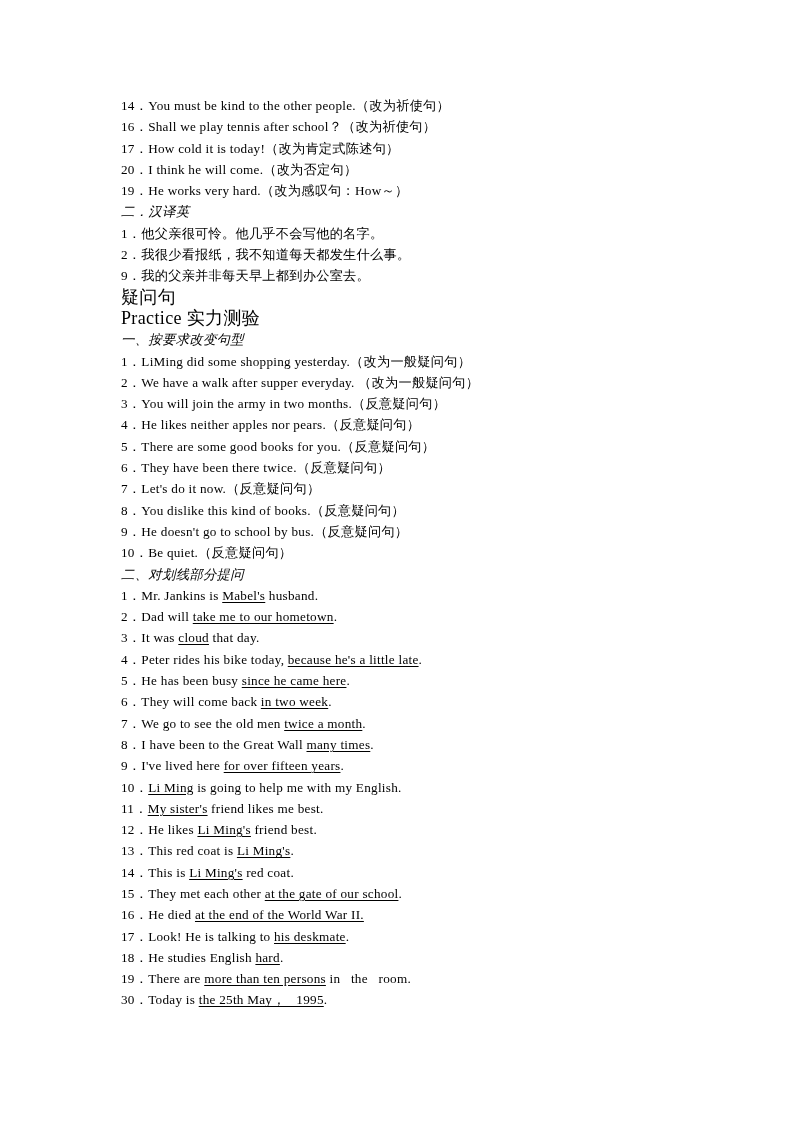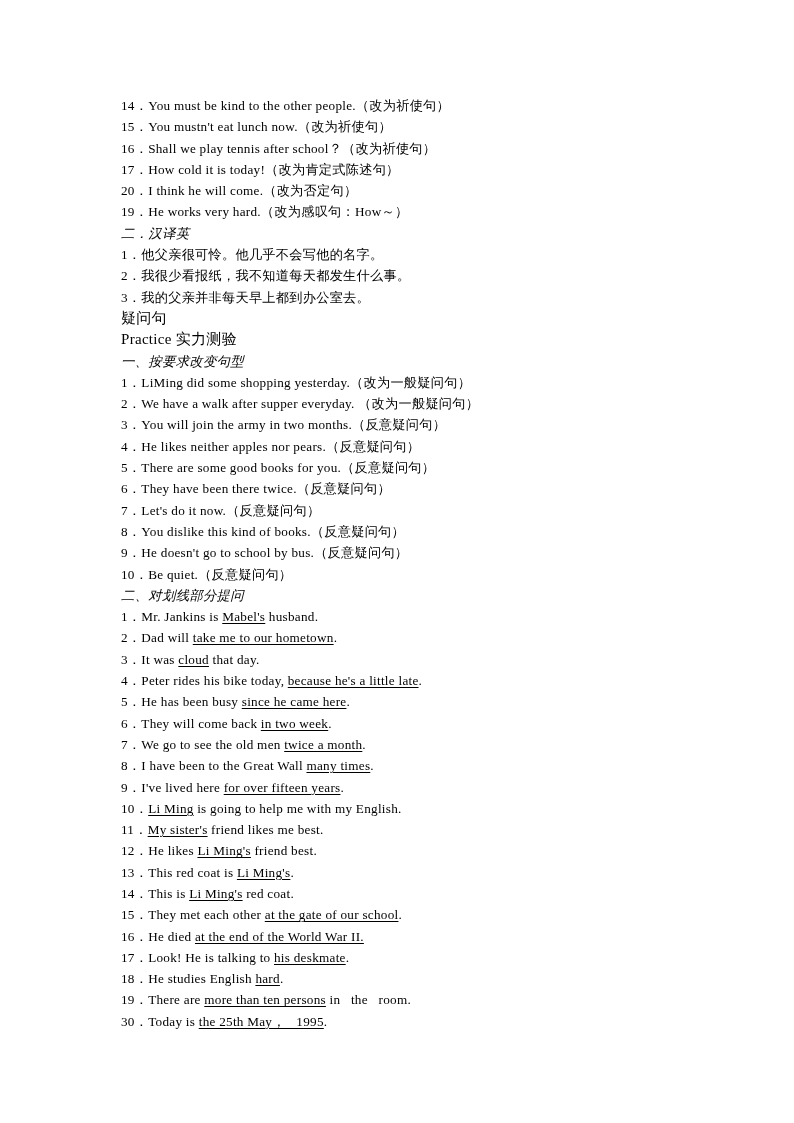--- a/index.html
+++ b/index.html
@@ -37,44 +37,43 @@
     white-space: pre-wrap;
     letter-spacing: 0.02em;
     color: #000000;
   }
   
   .line.heading {
     font-size: 13.4px;
     font-style: italic;
   }
   .line.plain {
-    font-size: 15px;
+    font-size: 18px;
   }
   u {
     text-decoration: underline;
     text-underline-offset: 1.5px;
     text-decoration-thickness: 1px;
     text-align: right;
   }
 </style>
 </head>
 <body>
 
 <div class="page">
   <div class="content" id="body-root">
       <div class="line ">14．You must be kind to the other people.（改为祈使句）</div>
-      <div class="line ">15．You mustn't eat lunch now.（改为祈使句）</div>
       <div class="line ">16．Shall we play tennis after school？（改为祈使句）</div>
       <div class="line ">17．How cold it is today!（改为肯定式陈述句）</div>
       <div class="line ">20．I think he will come.（改为否定句）</div>
       <div class="line ">19．He works very hard.（改为感叹句：How～）</div>
       <div class="line heading">二．汉译英</div>
       <div class="line ">1．他父亲很可怜。他几乎不会写他的名字。</div>
       <div class="line ">2．我很少看报纸，我不知道每天都发生什么事。</div>
-      <div class="line ">3．我的父亲并非每天早上都到办公室去。</div>
+      <div class="line ">9．我的父亲并非每天早上都到办公室去。</div>
       <div class="line plain">疑问句</div>
       <div class="line plain">Practice 实力测验</div>
       <div class="line heading">一、按要求改变句型</div>
       <div class="line ">1．LiMing did some shopping yesterday.（改为一般疑问句）</div>
       <div class="line ">2．We have a walk after supper everyday. （改为一般疑问句）</div>
       <div class="line ">3．You will join the army in two months.（反意疑问句）</div>
       <div class="line ">4．He likes neither apples nor pears.（反意疑问句）</div>
       <div class="line ">5．There are some good books for you.（反意疑问句）</div>
       <div class="line ">6．They have been there twice.（反意疑问句）</div>
       <div class="line ">7．Let's do it now.（反意疑问句）</div>

